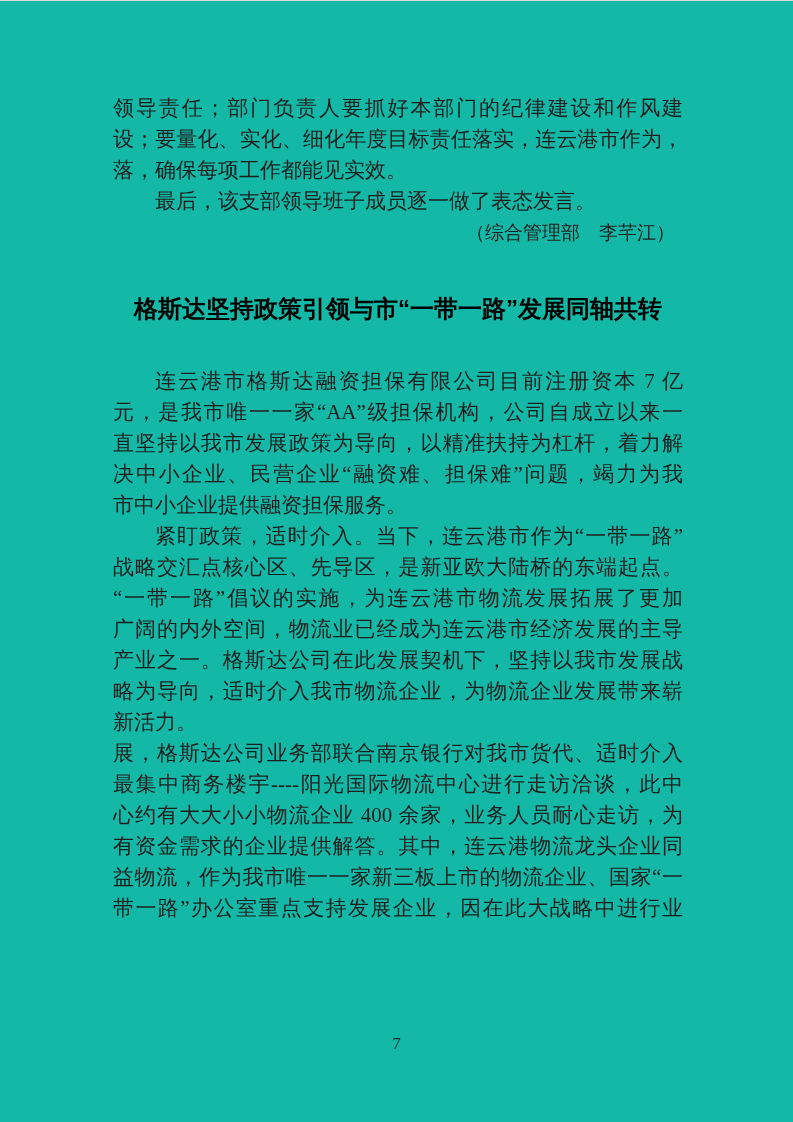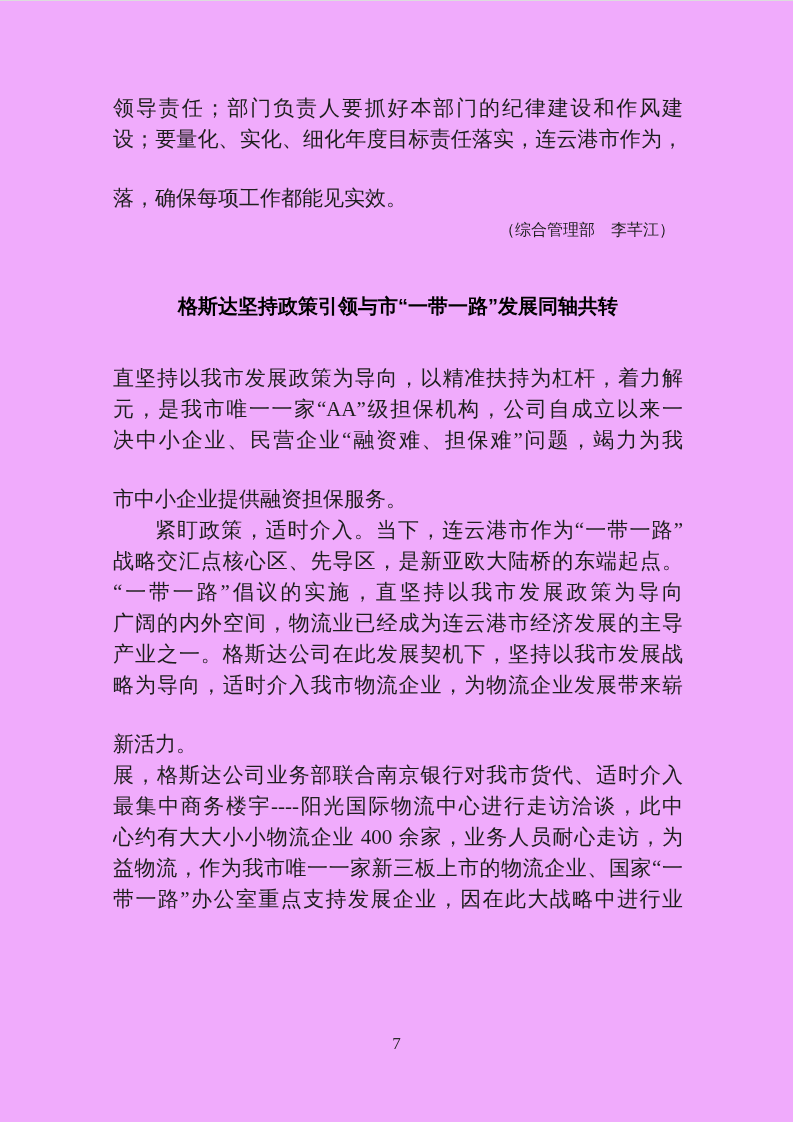--- a/index.html
+++ b/index.html
@@ -1,56 +1,55 @@
 <!DOCTYPE html>
 <html lang="zh"><head>
 <meta charset="utf-8">
 <style>
   html,body{margin:0;padding:0;background:#ffffff;}
   .page{
     position:relative;
     width:793px;height:1122px;
-    background:#f0abfc;
+    background:#14b8a6;
     overflow:hidden;
     font-family:"Liberation Serif","DejaVu Serif",serif;
     color:#1e1e1e;
     border-top:1px solid #dcdcdc;
     box-sizing:border-box;
   }
   .content{
     position:absolute;
     left:113px;top:92px;width:570px;
   }
   .ln{
     font-size:21px;
     line-height:31px;
     height:31px;
     text-align:justify;
     text-align-last:justify;
     overflow:hidden;
   }
   .ln.end{
     text-align-last:left;
-    margin-top:28px;
   }
   .indent{ text-indent:2em; }
   .byline{
-    font-size:16px;
+    font-size:19px;
     line-height:31px;
     height:31px;
     text-align:right;
     padding-right:8px;
     box-sizing:border-box;
   }
   .article-title{
     margin-top:40px;
     margin-bottom:36px;
     font-family:"Liberation Sans","DejaVu Sans",sans-serif;
     font-weight:bold;
-    font-size:20px;
+    font-size:24px;
     line-height:42px;
     color:#000000;
     text-align:center;
     white-space:nowrap;
   }
   .page-number{
     position:absolute;
     left:0;right:0;top:1032px;
     text-align:center;
     font-size:17px;
@@ -63,46 +62,49 @@
 
 <div class="page">
   <div class="content">
 
     <div>
       <div class="ln">领导责任；部门负责人要抓好本部门的纪律建设和作风建</div>
       <div class="ln">设；要量化、实化、细化年度目标责任落实，连云港市作为，</div>
       <div class="ln end">落，确保每项工作都能见实效。</div>
     </div>
 
+    <div class="ln end indent">最后，该支部领导班子成员逐一做了表态发言。</div>
 
     <div class="byline">（综合管理部　李芊江）</div>
 
     <div class="article-title">格斯达坚持政策引领与市“一带一路”发展同轴共转</div>
 
     <div>
+      <div class="ln indent">连云港市格斯达融资担保有限公司目前注册资本 7 亿</div>
+      <div class="ln">元，是我市唯一一家“AA”级担保机构，公司自成立以来一</div>
       <div class="ln">直坚持以我市发展政策为导向，以精准扶持为杠杆，着力解</div>
-      <div class="ln">元，是我市唯一一家“AA”级担保机构，公司自成立以来一</div>
       <div class="ln">决中小企业、民营企业“融资难、担保难”问题，竭力为我</div>
       <div class="ln end">市中小企业提供融资担保服务。</div>
     </div>
 
     <div>
       <div class="ln indent">紧盯政策，适时介入。当下，连云港市作为“一带一路”</div>
       <div class="ln">战略交汇点核心区、先导区，是新亚欧大陆桥的东端起点。</div>
-      <div class="ln">“一带一路”倡议的实施，直坚持以我市发展政策为导向</div>
+      <div class="ln">“一带一路”倡议的实施，为连云港市物流发展拓展了更加</div>
       <div class="ln">广阔的内外空间，物流业已经成为连云港市经济发展的主导</div>
       <div class="ln">产业之一。格斯达公司在此发展契机下，坚持以我市发展战</div>
       <div class="ln">略为导向，适时介入我市物流企业，为物流企业发展带来崭</div>
       <div class="ln end">新活力。</div>
     </div>
 
     <div>
       <div class="ln">展，格斯达公司业务部联合南京银行对我市货代、适时介入</div>
       <div class="ln">最集中商务楼宇----阳光国际物流中心进行走访洽谈，此中</div>
       <div class="ln">心约有大大小小物流企业 400 余家，业务人员耐心走访，为</div>
+      <div class="ln">有资金需求的企业提供解答。其中，连云港物流龙头企业同</div>
       <div class="ln">益物流，作为我市唯一一家新三板上市的物流企业、国家“一</div>
       <div class="ln">带一路”办公室重点支持发展企业，因在此大战略中进行业</div>
     </div>
 
   </div>
 
   <div class="page-number">7</div>
 </div>
 
 </body></html>

